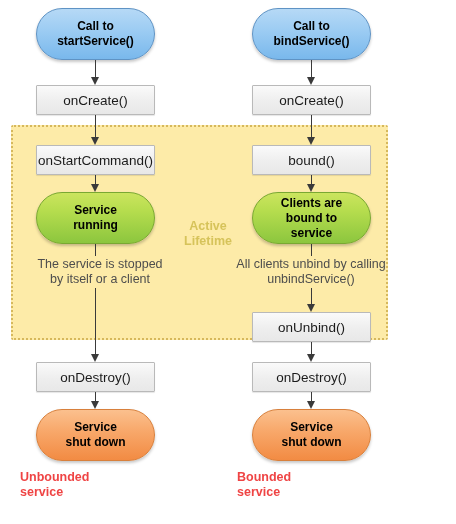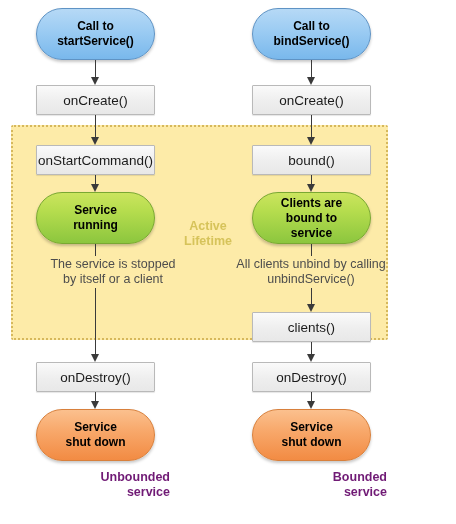--- a/index.html
+++ b/index.html
@@ -100,25 +100,25 @@
     text-align: center;
     font-size: 12.5px;
     line-height: 15px;
     color: #4d4d4d;
     white-space: pre-line;
   }
 
   
   .caption {
     position: absolute;
-    text-align: right;
+    text-align: left;
     font-size: 12.5px;
     font-weight: bold;
     line-height: 15px;
-    color: #701a75;
+    color: #ef4444;
     white-space: pre-line;
   }
 
   
   .arrow-line {
     position: absolute;
     width: 1.5px;
     background: #3a3a3a;
   }
   .arrow-head {
@@ -154,21 +154,21 @@
 
   <div class="node callback" style="left:36px; top:145px;">onStartCommand()</div>
   <div class="arrow-line" style="left:94.5px; top:175px; height:9px;"></div>
   <div class="arrow-head" style="left:90.5px; top:184px;"></div>
 
   <div class="node pill green" style="left:36px; top:192px;">Service
 running</div>
 
   <div class="plain-line" style="left:94.5px; top:244px; height:12px;"></div>
 
-  <div class="annotation" style="left:28px; top:257px; width:170px;">The service is stopped
+  <div class="annotation" style="left:15px; top:257px; width:170px;">The service is stopped
 by itself or a client</div>
 
   <div class="arrow-line" style="left:94.5px; top:288px; height:66px;"></div>
   <div class="arrow-head" style="left:90.5px; top:354px;"></div>
 
   <div class="node callback" style="left:36px; top:362px;">onDestroy()</div>
   <div class="arrow-line" style="left:94.5px; top:392px; height:9px;"></div>
   <div class="arrow-head" style="left:90.5px; top:401px;"></div>
 
   <div class="node pill orange" style="left:36px; top:409px;">Service
@@ -195,21 +195,21 @@
 service</div>
 
   <div class="plain-line" style="left:310.5px; top:244px; height:12px;"></div>
 
   <div class="annotation" style="left:226px; top:257px; width:170px;">All clients unbind by calling
 unbindService()</div>
 
   <div class="arrow-line" style="left:310.5px; top:288px; height:16px;"></div>
   <div class="arrow-head" style="left:306.5px; top:304px;"></div>
 
-  <div class="node callback" style="left:252px; top:312px;">clients()</div>
+  <div class="node callback" style="left:252px; top:312px;">onUnbind()</div>
   <div class="arrow-line" style="left:310.5px; top:342px; height:12px;"></div>
   <div class="arrow-head" style="left:306.5px; top:354px;"></div>
 
   <div class="node callback" style="left:252px; top:362px;">onDestroy()</div>
   <div class="arrow-line" style="left:310.5px; top:392px; height:9px;"></div>
   <div class="arrow-head" style="left:306.5px; top:401px;"></div>
 
   <div class="node pill orange" style="left:252px; top:409px;">Service
 shut down</div>
 

